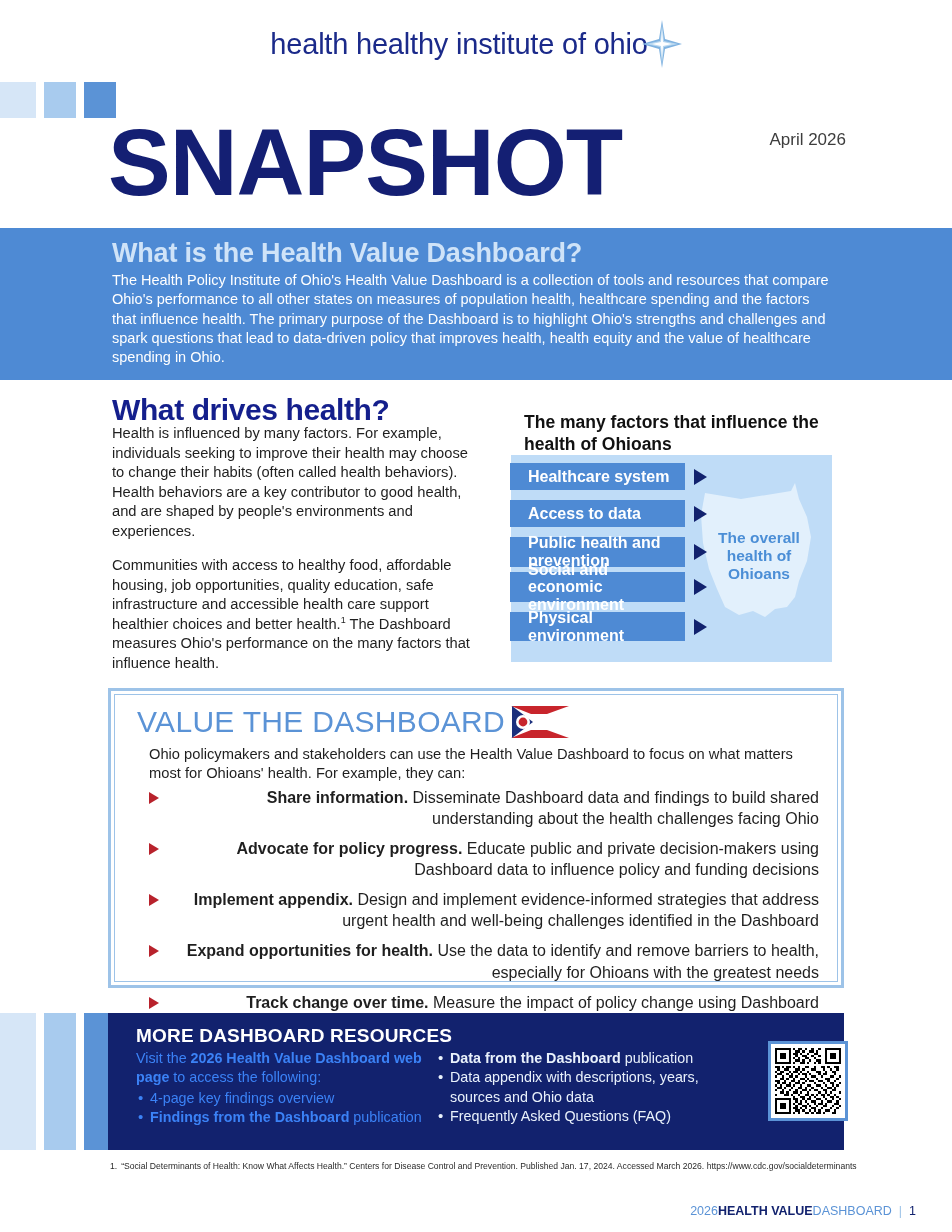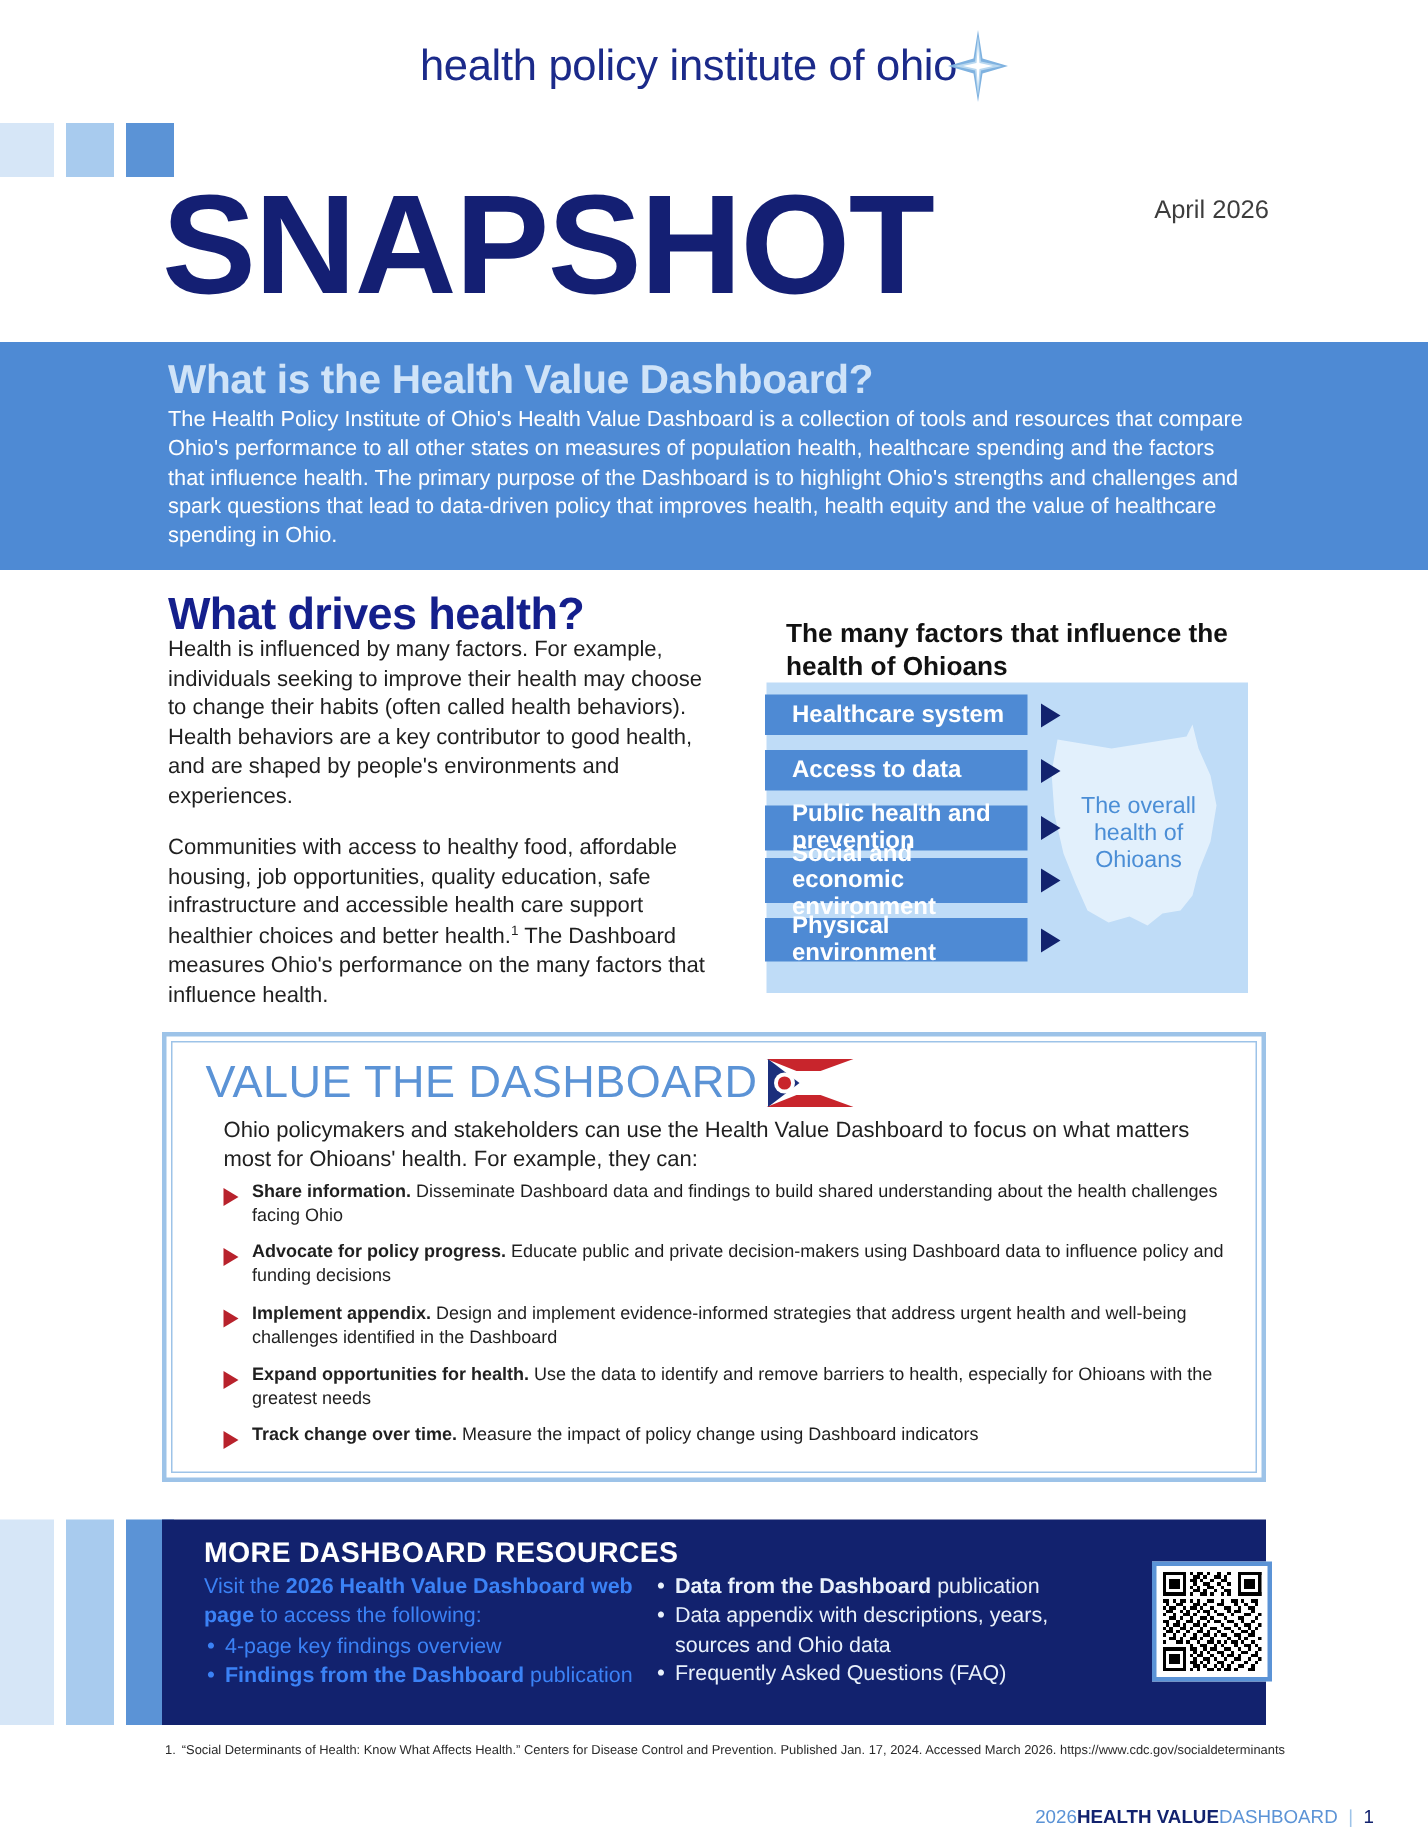--- a/index.html
+++ b/index.html
@@ -80,21 +80,21 @@
     position:absolute; left:524px; top:411px; width:320px;
     font-size:17.5px; font-weight:700; color:#111111; line-height:1.26;
   }
   .diagram-panel {
     position:absolute; left:511px; top:455px; width:321px; height:207px;
     background:#bfdcf7;
   }
   .ohio-map { position:absolute; left:184px; top:22px; width:124px; height:160px; }
   .ohio-label {
     position:absolute; left:196px; top:74px; width:104px;
-    text-align:center; font-size:15.5px; font-weight:400; color:#4b8ed6;
+    text-align:center; font-size:15.5px; font-weight:700; color:#4b8ed6;
     line-height:1.16;
   }
   .factor-row {
     position:absolute; left:-1px; display:flex; align-items:center;
   }
   .factor-box {
     width:175px; background:#4e8ad4; color:#ffffff;
     font-size:16px; font-weight:700; line-height:1.1;
     padding:6px 8px 6px 18px; display:flex; align-items:center;
   }
@@ -110,22 +110,22 @@
     border:3px solid #9dc3e8; background:#ffffff; padding:3px;
   }
   .using-inner { width:100%; height:100%; border:1px solid #9dc3e8; padding:10px 18px 10px 22px; }
   .using-h {
     font-size:30px; font-weight:400; color:#5b93d6; letter-spacing:0.3px;
     display:flex; align-items:center; gap:6px; margin-bottom:6px;
   }
   .using-lead { font-size:14.7px; color:#1f1f1f; line-height:1.32; margin-left:12px; }
   .using-list { margin-top:3px; }
   .using-li {
-    display:flex; gap:9px; font-size:12px; color:#1f1f1f; line-height:1.32;
-    margin-top:9px; margin-left:12px;
+    display:flex; gap:20px; font-size:16px; color:#1f1f1f; line-height:1.32;
+    margin-top:9px; margin-left:12px;text-align:right;
   }
   .using-li:first-child { margin-top:2px; }
   .li-arrow {
     flex:0 0 auto; width:0; height:0; margin-top:5px;
     border-top:6px solid transparent; border-bottom:6px solid transparent;
     border-left:10px solid #b8222c;
   }
   .li-text b { font-weight:700; }
 
   
@@ -172,21 +172,21 @@
   .page-footer .bd { color:#12226e; font-weight:700; }
   .page-footer .sep { color:#9dc3e8; margin:0 7px; }
   .page-footer .pg { color:#12226e; }
 </style>
 </head>
 <body>
 
 <div class="page">
 
   <div class="logo-wrap">
-    <div class="logo-text">health policy institute of ohio</div>
+    <div class="logo-text">health healthy institute of ohio</div>
     <div class="logo-star">
       <svg width="40" height="48" viewBox="0 0 40 48">
         <polygon points="20,0 23,19 40,24 23,29 20,48 17,29 0,24 17,19" fill="#7fb2e0"></polygon>
         <polygon points="20,4 22,21 36,24 22,27 20,44 18,27 4,24 18,21" fill="#b9d8f0"></polygon>
         <polygon points="20,10 21,22 30,24 21,26 20,38 19,26 10,24 19,22" fill="#ffffff"></polygon>
       </svg>
     </div>
   </div>
 
   <div class="deco-bars" style="left:0px; top:82px; height:36px;">

